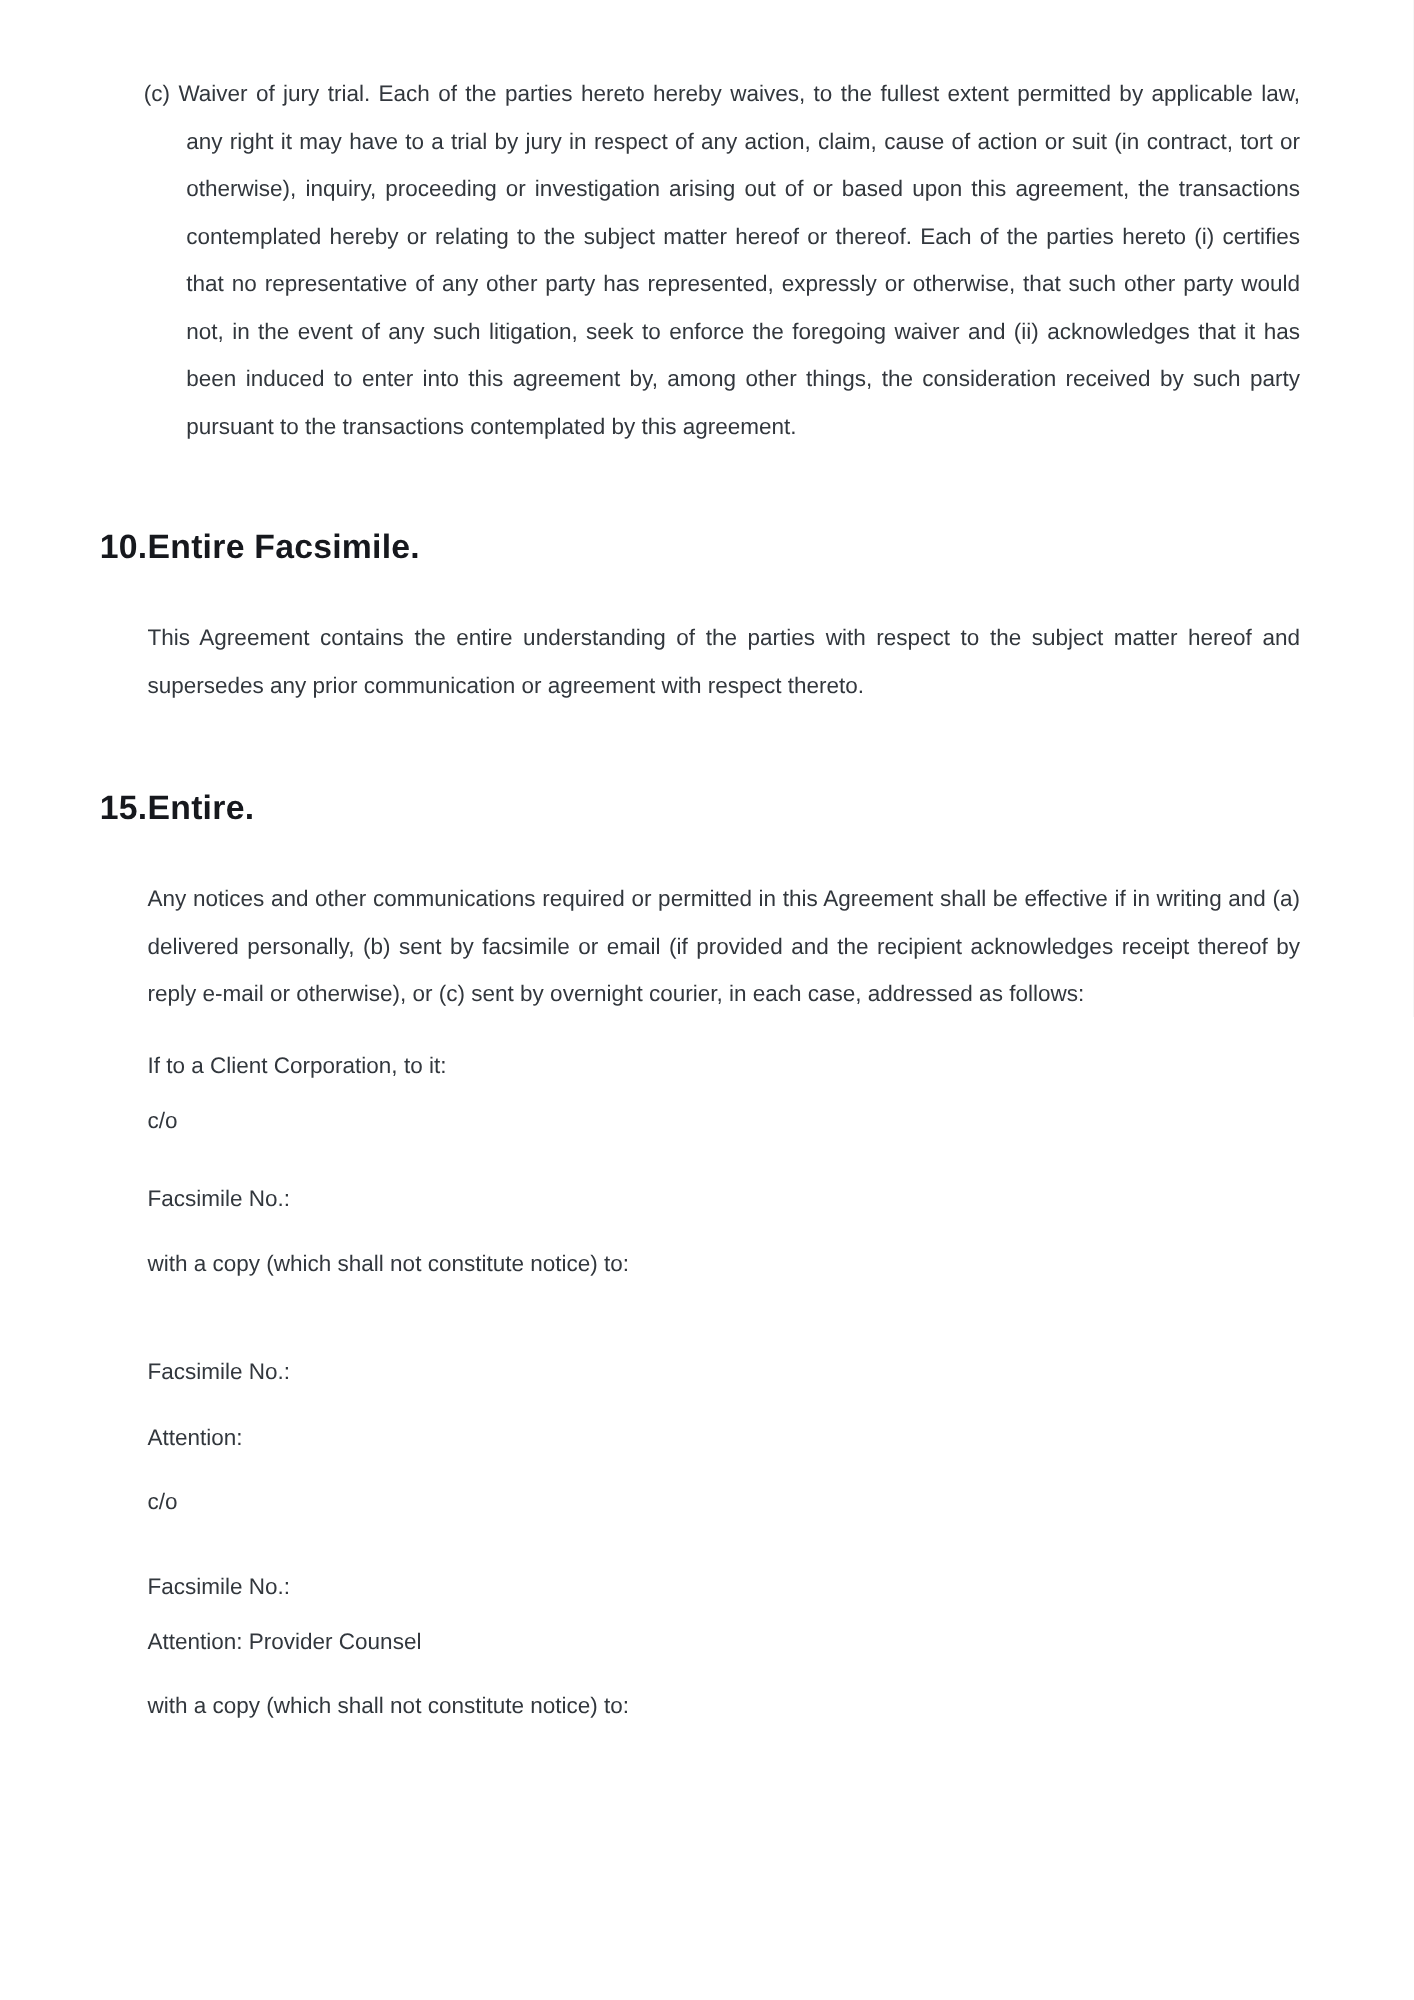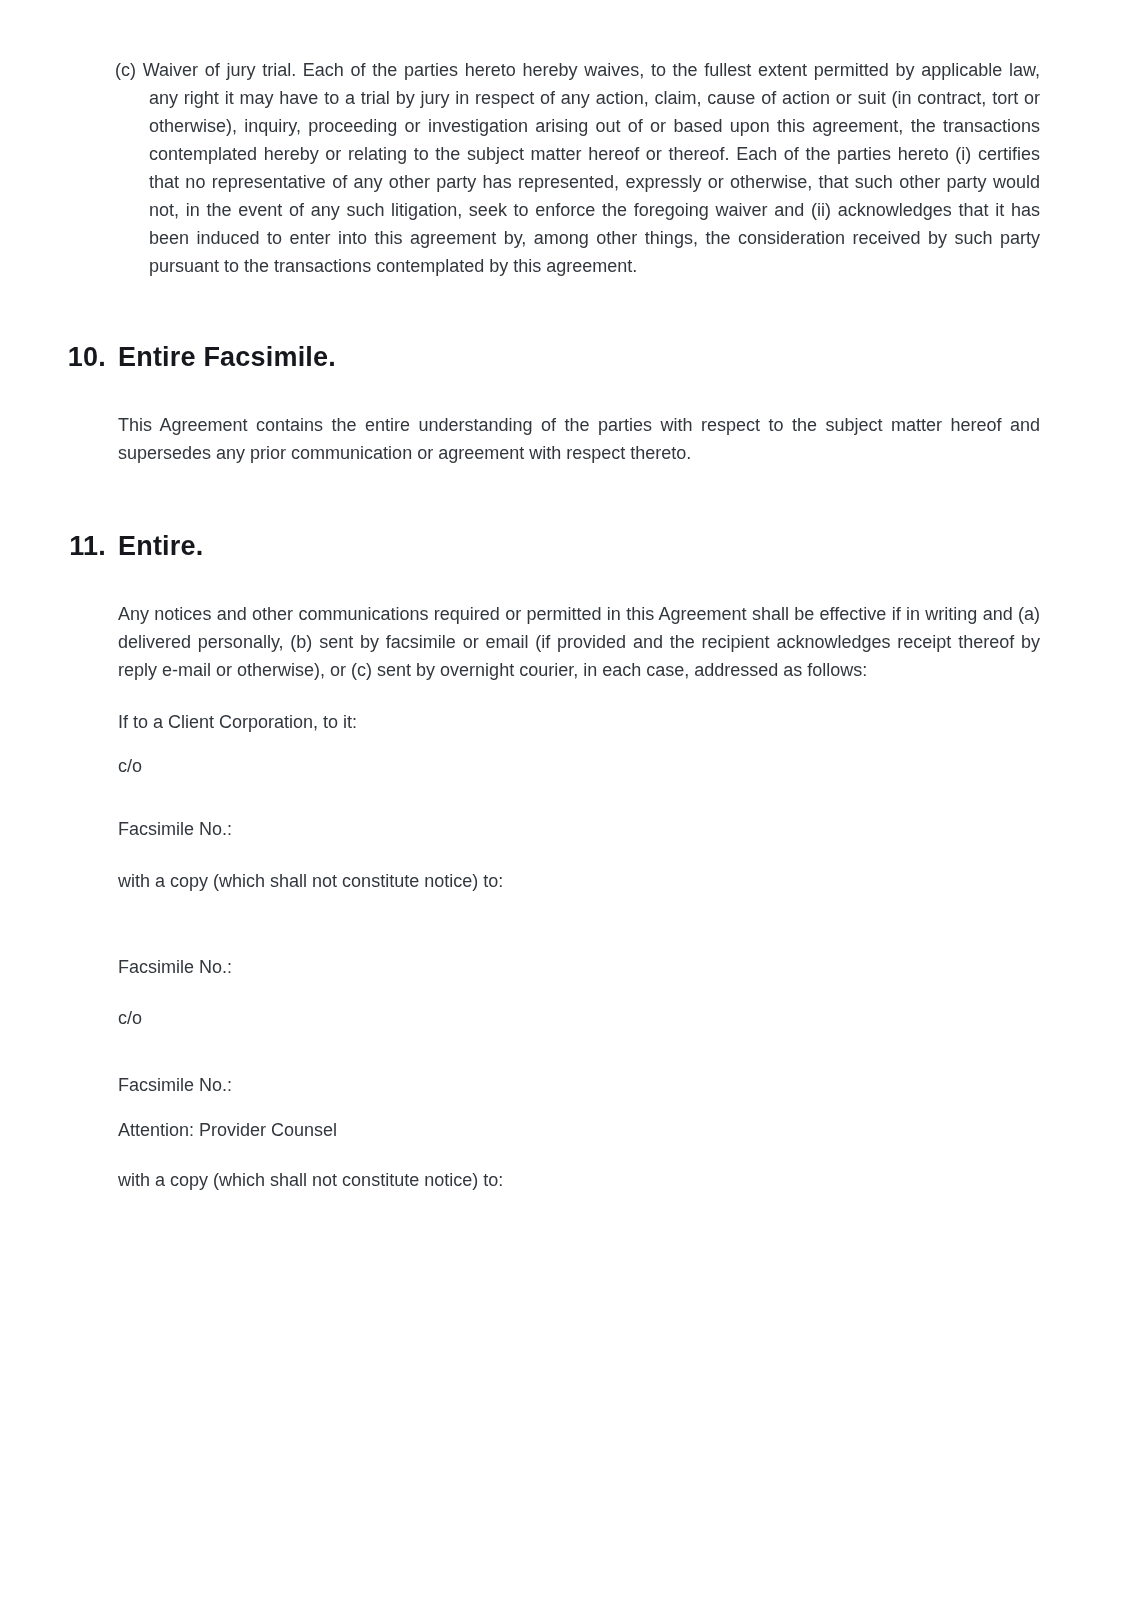--- a/index.html
+++ b/index.html
@@ -9,42 +9,42 @@
     width: 1131px;
     height: 1600px;
     margin: 0 auto;
     background: #ffffff;
     font-family: "Liberation Sans", sans-serif;
     color: #32373d;
     overflow: hidden;
   }
   .body-text {
     font-size: 18px;
-    line-height: 28px;
+    line-height: 38px;
     text-align: justify;
     margin: 0 91px 0 118px;
   }
   .hanging {
     margin-left: 149px;
     text-indent: -34px;
     margin-top: 56px;
   }
   .sec-heading {
     position: relative;
     margin: 0 91px 0 118px;
     font-size: 27px;
     line-height: 36px;
     font-weight: bold;
     color: #16181d;
     letter-spacing: 0.2px;
   }
   .sec-heading .sec-num {
     position: absolute;
     right: 100%;
-    padding-right: 12px;
+    padding-right: 0;
     white-space: nowrap;
   }
   .mt59 { margin-top: 59px; }
   .mt61 { margin-top: 61px; }
   .mt28 { margin-top: 36px; }
   .nblock p { margin: 12px 91px 0 118px; font-size: 18px; line-height: 32.4px; }
   .mt22 { margin-top: 22px; }
   .mt30 { margin-top: 30px; }
   .mt20 { margin-top: 20px; }
   .mt53 { margin-top: 53px; }
@@ -62,41 +62,44 @@
 <body>
 
 <div class="page">
 
   <p class="body-text hanging"><span>(c)</span> <span>Waiver of jury trial. Each of the parties hereto hereby waives, to the fullest extent permitted by applicable law, any right it may have to a trial by jury in respect of any action, claim, cause of action or suit (in contract, tort or otherwise), inquiry, proceeding or investigation arising out of or based upon this agreement, the transactions contemplated hereby or relating to the subject matter hereof or thereof. Each of the parties hereto (i) certifies that no representative of any other party has represented, expressly or otherwise, that such other party would not, in the event of any such litigation, seek to enforce the foregoing waiver and (ii) acknowledges that it has been induced to enter into this agreement by, among other things, the consideration received by such party pursuant to the transactions contemplated by this agreement.</span></p>
 
   <h2 class="sec-heading mt59"><span class="sec-num">10.</span><span>Entire Facsimile.</span></h2>
 
   <p class="body-text mt28">This Agreement contains the entire understanding of the parties with respect to the subject matter hereof and supersedes any prior communication or agreement with respect thereto.</p>
 
-  <h2 class="sec-heading mt61"><span class="sec-num">11.</span><span>Entire.</span></h2>
+  <h2 class="sec-heading mt61"><span class="sec-num">15.</span><span>Entire.</span></h2>
 
   <p class="body-text mt28">Any notices and other communications required or permitted in this Agreement shall be effective if in writing and (a) delivered personally, (b) sent by facsimile or email (if provided and the recipient acknowledges receipt thereof by reply e-mail or otherwise), or (c) sent by overnight courier, in each case, addressed as follows:</p>
 
   <div class="nblock mt22">
     <p>If to a Client Corporation, to it:</p>
     <p>c/o</p>
   </div>
 
   <div class="nblock mt30">
     <p>Facsimile No.:</p>
   </div>
 
   <div class="nblock mt20">
     <p>with a copy (which shall not constitute notice) to:</p>
   </div>
 
   <div class="nblock mt53">
     <p>Facsimile No.:</p>
   </div>
 
+  <div class="nblock mt21">
+    <p>Attention:</p>
+  </div>
 
   <div class="nblock mt19">
     <p>c/o</p>
   </div>
 
   <div class="nblock mt35">
     <p>Facsimile No.:</p>
     <p>Attention: Provider Counsel</p>
   </div>
 

